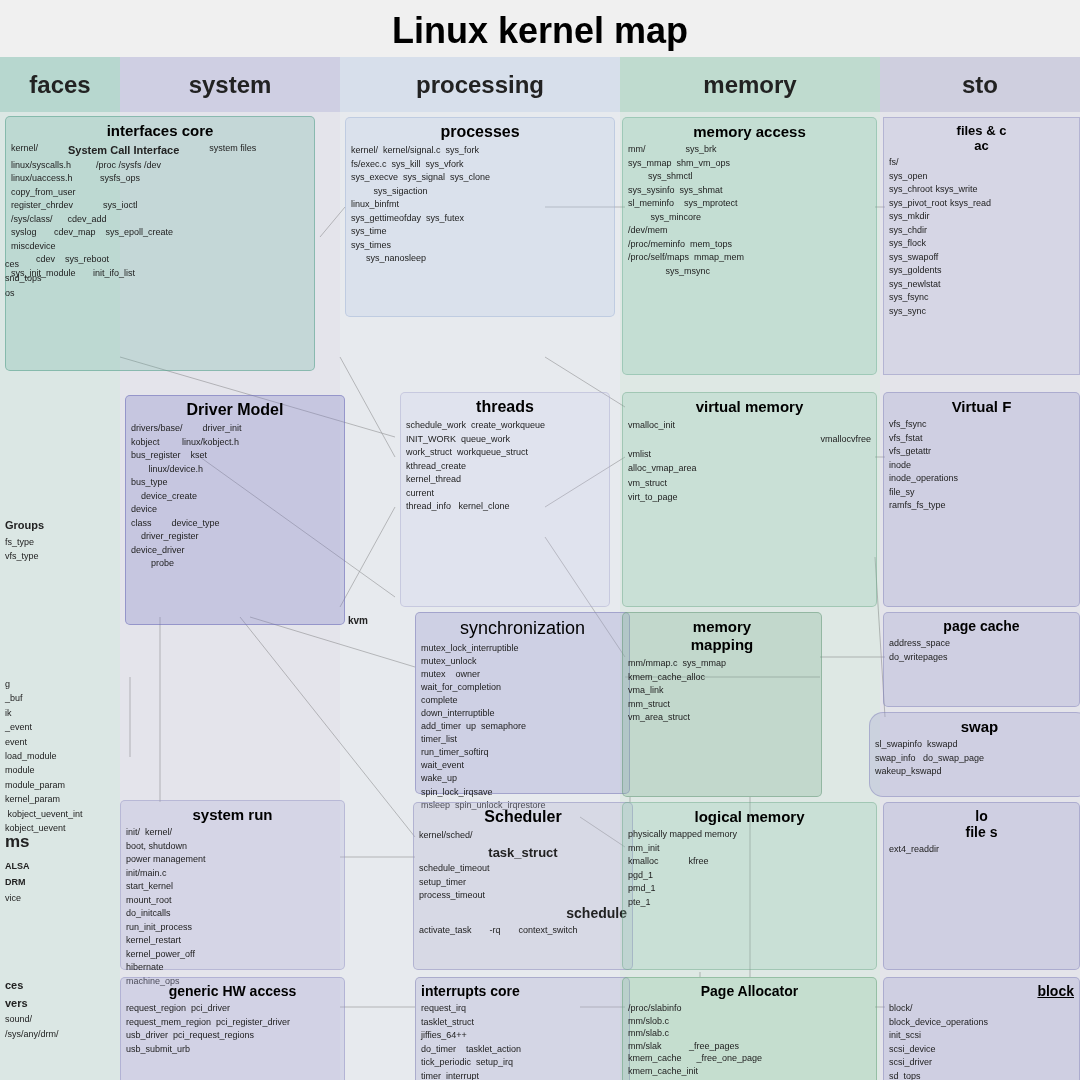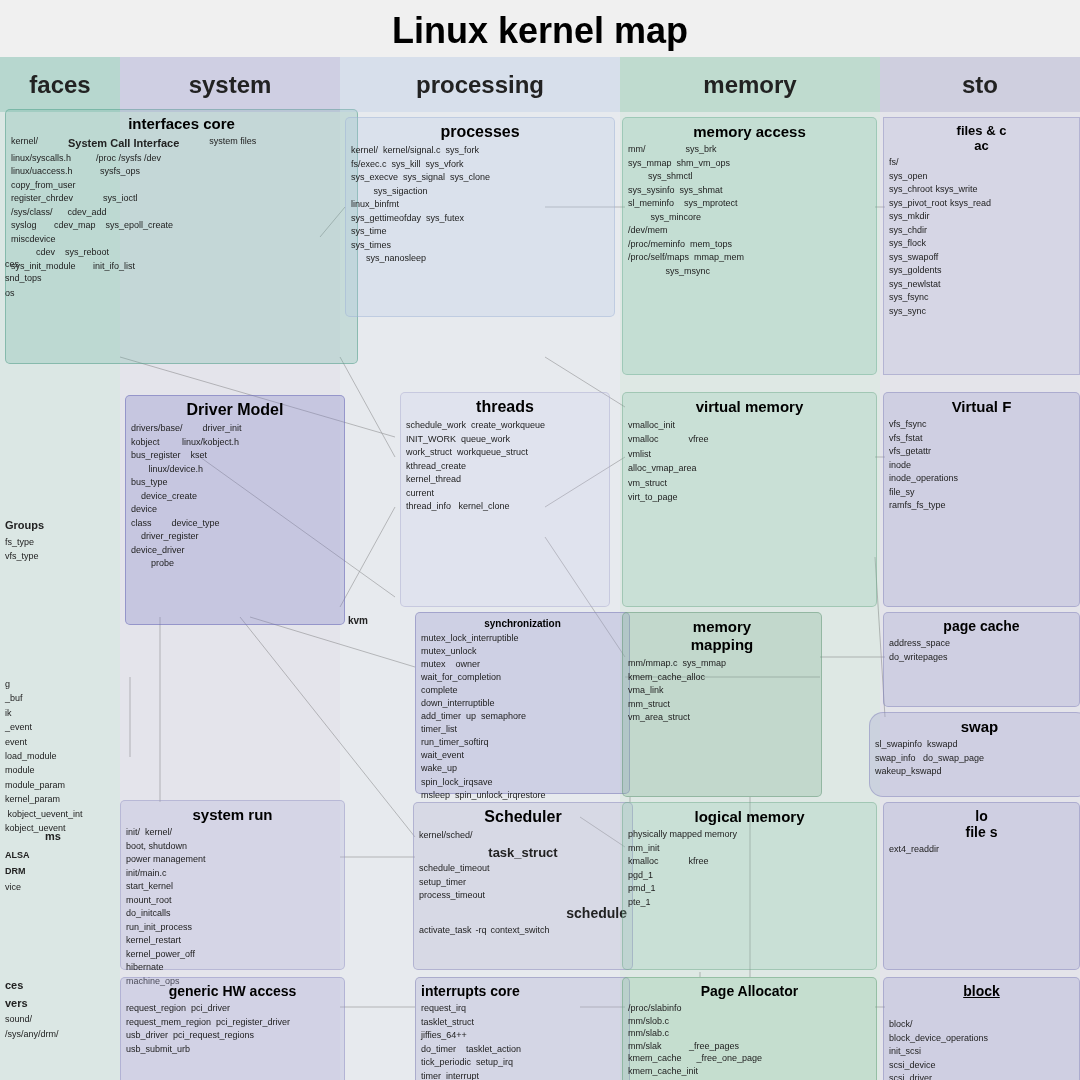--- a/index.html
+++ b/index.html
@@ -106,21 +106,21 @@
   <div style="position:absolute;top:0;left:340px;width:280px;height:100%;background:rgba(180,200,230,0.15);z-index:0;"></div>
   <div style="position:absolute;top:0;left:620px;width:260px;height:100%;background:rgba(120,190,160,0.15);z-index:0;"></div>
   <div style="position:absolute;top:0;left:880px;width:200px;height:100%;background:rgba(160,160,200,0.15);z-index:0;"></div>
 
   <div style="position:absolute;top:0;left:0;width:120px;height:55px;display:flex;align-items:center;justify-content:center;font-size:24px;font-weight:bold;color:#222;z-index:5;background:rgba(100,180,160,0.3);">faces</div>
   <div style="position:absolute;top:0;left:120px;width:220px;height:55px;display:flex;align-items:center;justify-content:center;font-size:24px;font-weight:bold;color:#222;z-index:5;background:rgba(160,160,210,0.3);">system</div>
   <div style="position:absolute;top:0;left:340px;width:280px;height:55px;display:flex;align-items:center;justify-content:center;font-size:24px;font-weight:bold;color:#222;z-index:5;background:rgba(180,200,230,0.3);">processing</div>
   <div style="position:absolute;top:0;left:620px;width:260px;height:55px;display:flex;align-items:center;justify-content:center;font-size:24px;font-weight:bold;color:#222;z-index:5;background:rgba(120,190,160,0.3);">memory</div>
   <div style="position:absolute;top:0;left:880px;width:200px;height:55px;display:flex;align-items:center;justify-content:center;font-size:24px;font-weight:bold;color:#222;z-index:5;background:rgba(160,160,200,0.3);">sto</div>
 
-  <div style="position:absolute;top:52px;left:5px;width:353px;height:255px;background:rgba(100,175,155,0.25);border:1px solid rgba(80,155,135,0.5);border-radius:5px;z-index:2;padding:5px;">
+  <div style="position:absolute;top:59px;left:5px;width:310px;height:255px;background:rgba(100,175,155,0.25);border:1px solid rgba(80,155,135,0.5);border-radius:5px;z-index:2;padding:5px;">
     <div style="font-weight:bold;font-size:15px;text-align:center;margin-bottom:3px;">interfaces core</div>
     <div style="font-size:9px;line-height:1.5;color:#222;">
       <div style="display:flex;gap:30px;">
         <span>kernel/</span>
         <span style="font-weight:bold;font-size:11px;">System Call Interface</span>
         <span>system files</span>
       </div>
       <div style="display:flex;gap:10px;">
         <span>linux/syscalls.h</span>
         <span>&nbsp;&nbsp;&nbsp;&nbsp;&nbsp;&nbsp;/proc /sysfs /dev</span>
@@ -203,21 +203,21 @@
     <div>event</div>
     <div>load_module</div>
     <div>module</div>
     <div>module_param</div>
     <div>kernel_param</div>
     <div>&nbsp;kobject_uevent_int</div>
     <div>kobject_uevent</div>
   </div>
 
   <div style="position:absolute;top:770px;left:5px;width:115px;z-index:2;font-size:9px;line-height:1.8;color:#222;">
-    <div style="font-size:11px;font-weight:bold;margin-left:40px;">ms</div>
+    <div style="font-size:17px;font-weight:bold;">ms</div>
     <div style="font-weight:bold;">ALSA</div>
     <div style="font-weight:bold;">DRM</div>
     <div>vice</div>
   </div>
 
   <div style="position:absolute;top:920px;left:5px;width:115px;z-index:2;font-size:9px;line-height:1.6;color:#222;">
     <div style="font-size:11px;font-weight:bold;">ces</div>
     <div style="font-size:11px;font-weight:bold;">vers</div>
     <div>sound/</div>
     <div>/sys/any/drm/</div>
@@ -262,21 +262,21 @@
       <div>kthread_create</div>
       <div>kernel_thread</div>
       <div>current</div>
       <div>thread_info &nbsp;&nbsp;kernel_clone</div>
     </div>
   </div>
 
   <div style="position:absolute;top:558px;left:348px;font-size:10px;font-weight:bold;z-index:3;color:#222;">kvm</div>
 
   <div style="position:absolute;top:555px;left:415px;width:215px;height:182px;background:rgba(160,160,210,0.35);border:1px solid rgba(120,120,180,0.5);border-radius:5px;z-index:2;padding:5px;">
-    <div style="font-weight:bold;font-size:10px;text-align:center;margin-bottom:3px;">synchronization</div>
+    <div style="font-weight:normal;font-size:18px;text-align:center;margin-bottom:3px;">synchronization</div>
     <div style="font-size:9px;line-height:1.45;color:#222;">
       <div>mutex_lock_interruptible</div>
       <div>mutex_unlock</div>
       <div style="display:flex;gap:10px;">
           <span>mutex</span>
           <span>owner</span>
         </div>
       <div>wait_for_completion</div>
       <div>complete</div>
       <div>down_interruptible</div>
@@ -299,21 +299,21 @@
     <div style="font-size:9px;line-height:1.5;color:#222;">
       <div>kernel/sched/</div>
       <div style="font-size:13px;text-align:center;font-weight:bold;">task_struct</div>
       <div>schedule_timeout</div>
       <div>setup_timer</div>
       <div>process_timeout</div>
       <div style="display:flex;justify-content:space-between;">
         <span></span>
         <span style="font-size:14px;font-weight:bold;">schedule</span>
       </div>
-      <div style="display:flex;gap:4px;">
+      <div style="display:flex;gap:18px;">
         <span>activate_task</span>
         <span>-rq</span>
         <span>context_switch</span>
       </div>
     </div>
   </div>
 
   <div style="position:absolute;top:743px;left:120px;width:225px;height:170px;background:rgba(180,180,220,0.3);border:1px solid rgba(140,140,190,0.4);border-radius:5px;z-index:2;padding:5px;">
     <div style="font-weight:bold;font-size:15px;text-align:center;margin-bottom:3px;">system run</div>
     <div style="font-size:9px;line-height:1.5;color:#222;">
@@ -395,21 +395,21 @@
           <span>mmap_mem</span>
         </div>
       <div>&nbsp;&nbsp;&nbsp;&nbsp;&nbsp;&nbsp;&nbsp;&nbsp;&nbsp;&nbsp;&nbsp;&nbsp;&nbsp;&nbsp;&nbsp;sys_msync</div>
     </div>
   </div>
 
   <div style="position:absolute;top:335px;left:622px;width:255px;height:215px;background:rgba(140,200,170,0.25);border:1px solid rgba(100,160,130,0.4);border-radius:5px;z-index:2;padding:5px;">
     <div style="font-weight:bold;font-size:15px;text-align:center;margin-bottom:3px;">virtual memory</div>
     <div style="font-size:9px;line-height:1.6;color:#222;">
       <div>vmalloc_init</div>
-      <div style="display:flex;gap:30px;">
+      <div style="display:flex;justify-content:flex-end;">
           <span>vmalloc</span>
           <span>vfree</span>
         </div>
       <div style="display:flex;gap:5px;">
           <span>vmlist</span>
         </div>
       <div>alloc_vmap_area</div>
       <div>vm_struct</div>
       <div>virt_to_page</div>
     </div>
@@ -525,21 +525,21 @@
   </div>
 
   <div style="position:absolute;top:745px;left:883px;width:197px;height:168px;background:rgba(160,160,210,0.3);border:1px solid rgba(120,120,180,0.4);border-radius:5px;z-index:2;padding:5px;">
     <div style="font-weight:bold;font-size:14px;text-align:center;margin-bottom:3px;">lo<br>file s</div>
     <div style="font-size:9px;line-height:1.5;color:#222;">
       <div>ext4_readdir</div>
     </div>
   </div>
 
   <div style="position:absolute;top:920px;left:883px;width:197px;height:115px;background:rgba(160,160,210,0.3);border:1px solid rgba(120,120,180,0.4);border-radius:5px;z-index:2;padding:5px;">
-    <div style="font-weight:bold;font-size:14px;text-align:center;margin-bottom:19px;text-decoration:underline;">block</div>
+    <div style="font-weight:bold;font-size:14px;text-align:right;margin-bottom:3px;text-decoration:underline;">block</div>
     <div style="font-size:9px;line-height:1.5;color:#222;">
       <div>block/</div>
       <div>block_device_operations</div>
       <div>init_scsi</div>
       <div>scsi_device</div>
       <div>scsi_driver</div>
       <div>sd_tops</div>
     </div>
   </div>
 

